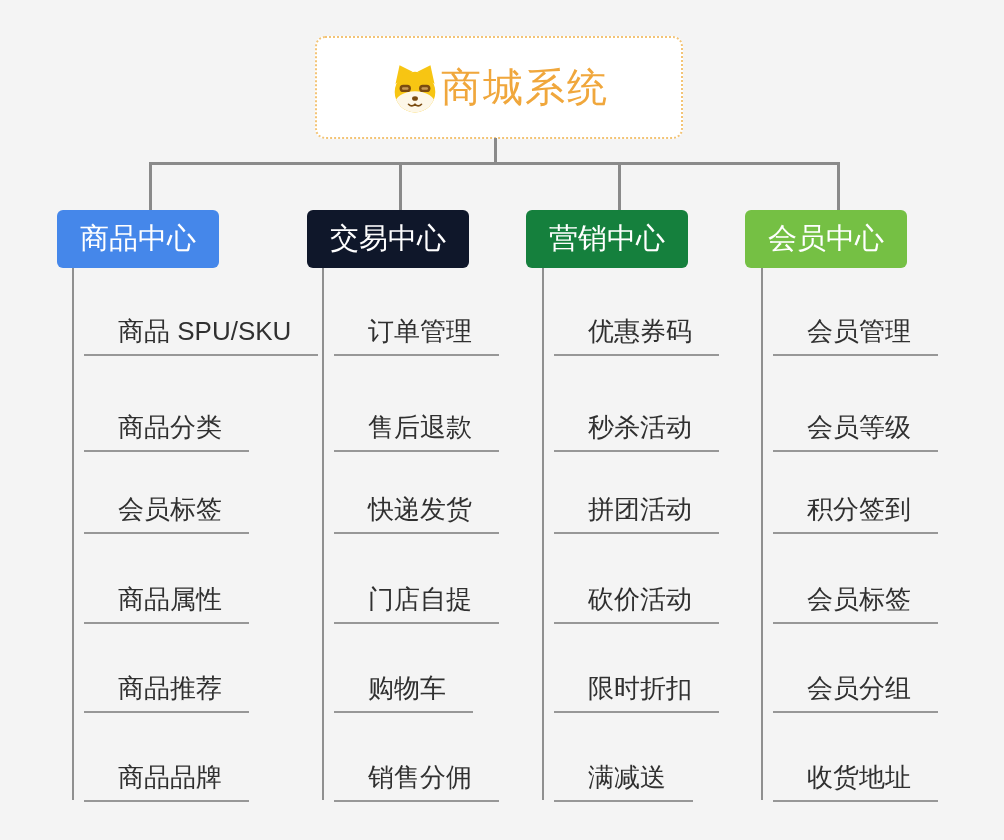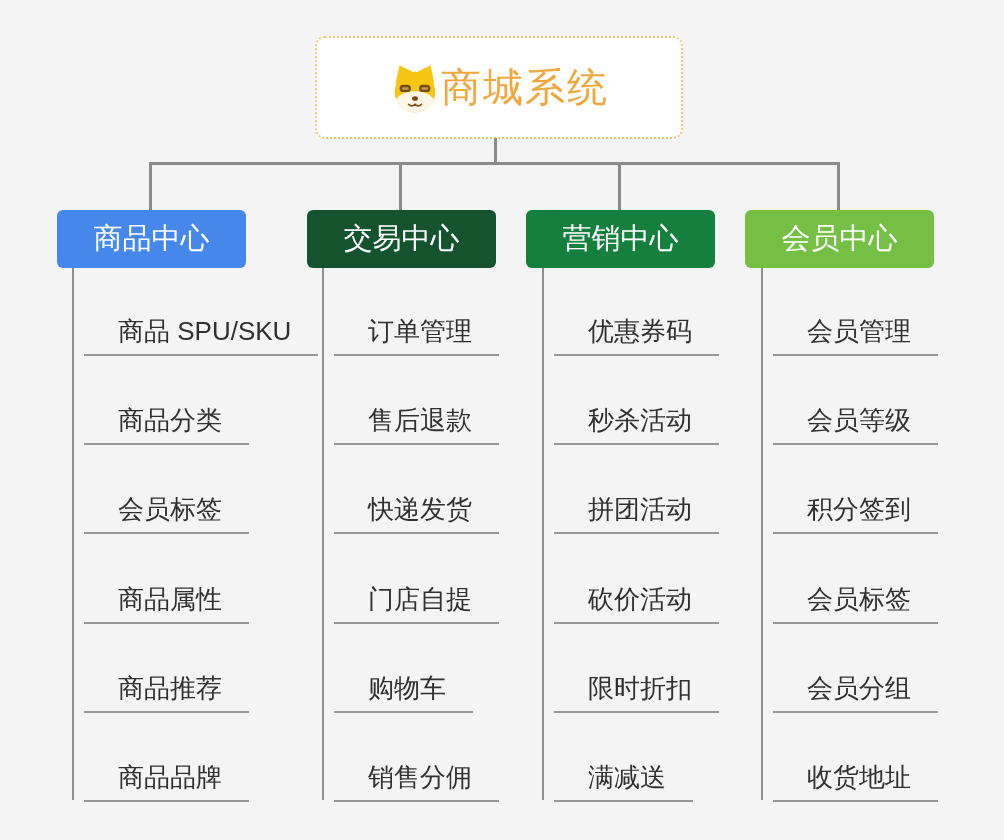--- a/index.html
+++ b/index.html
@@ -25,21 +25,21 @@
 
   
   .line{position:absolute;background:#8a8a8a;}
   .root-stub {left:494px;top:138px;width:3px;height:26px;}
   .h-line    {left:149px;top:162px;width:691px;height:3px;}
   .stub      {top:164px;width:3px;height:46px;}
   .stub.s0{left:149px;} .stub.s1{left:399px;} .stub.s2{left:618px;} .stub.s3{left:837px;}
 
   
   .branch{
-    position:absolute;top:210px;height:58px;width:189px;
+    position:absolute;top:210px;height:58px;width:162px;
     border-radius:6px;box-sizing:border-box;
     display:flex;align-items:center;justify-content:center;
     color:#ffffff;font-size:29px;white-space:nowrap;
   }
   .branch.b0{left:57px;}
   .branch.b1{left:307px;}
   .branch.b2{left:526px;}
   .branch.b3{left:745px;}
 
   
@@ -50,21 +50,21 @@
   .col.c0{left:72px;} .col.c1{left:322px;} .col.c2{left:542px;} .col.c3{left:761px;}
 
   .leaf{
     position:absolute;left:-2px;
     white-space:nowrap;
     font-size:26px;color:#303030;
     padding:0 27px 7px 34px;
     border-bottom:2px solid #979797;
     line-height:31px;height:31px;margin-left:12px;
   }
-  .leaf.r0{top:48px;} .leaf.r1{top:137px;} .leaf.r2{top:226px;}
+  .leaf.r0{top:48px;} .leaf.r1{top:144px;} .leaf.r2{top:226px;}
   .leaf.r3{top:316px;} .leaf.r4{top:405px;} .leaf.r5{top:494px;}
 </style>
 </head>
 <body>
 
 <div class="canvas">
 
   <div class="root-node">
     <span class="dog">
       <svg viewBox="0 0 64 64" width="52" height="54" aria-hidden="true">
@@ -91,21 +91,21 @@
   </div>
 
   <div class="line root-stub"></div>
   <div class="line h-line"></div>
   <div class="line stub s0"></div>
   <div class="line stub s1"></div>
   <div class="line stub s2"></div>
   <div class="line stub s3"></div>
 
   <div class="branch b0" style="background: rgb(69, 135, 234);">商品中心</div>
-  <div class="branch b1" style="background: #14532d;">交易中心</div>
+  <div class="branch b1" style="background: #0f172a;">交易中心</div>
   <div class="branch b2" style="background: #15803d;">营销中心</div>
   <div class="branch b3" style="background: rgb(117, 192, 68);">会员中心</div>
 
   <div class="col c0">
     <div class="leaf r0">商品 SPU/SKU</div>
     <div class="leaf r1">商品分类</div>
     <div class="leaf r2">会员标签</div>
     <div class="leaf r4">商品推荐</div>
     <div class="leaf r3">商品属性</div>
     <div class="leaf r5">商品品牌</div>

